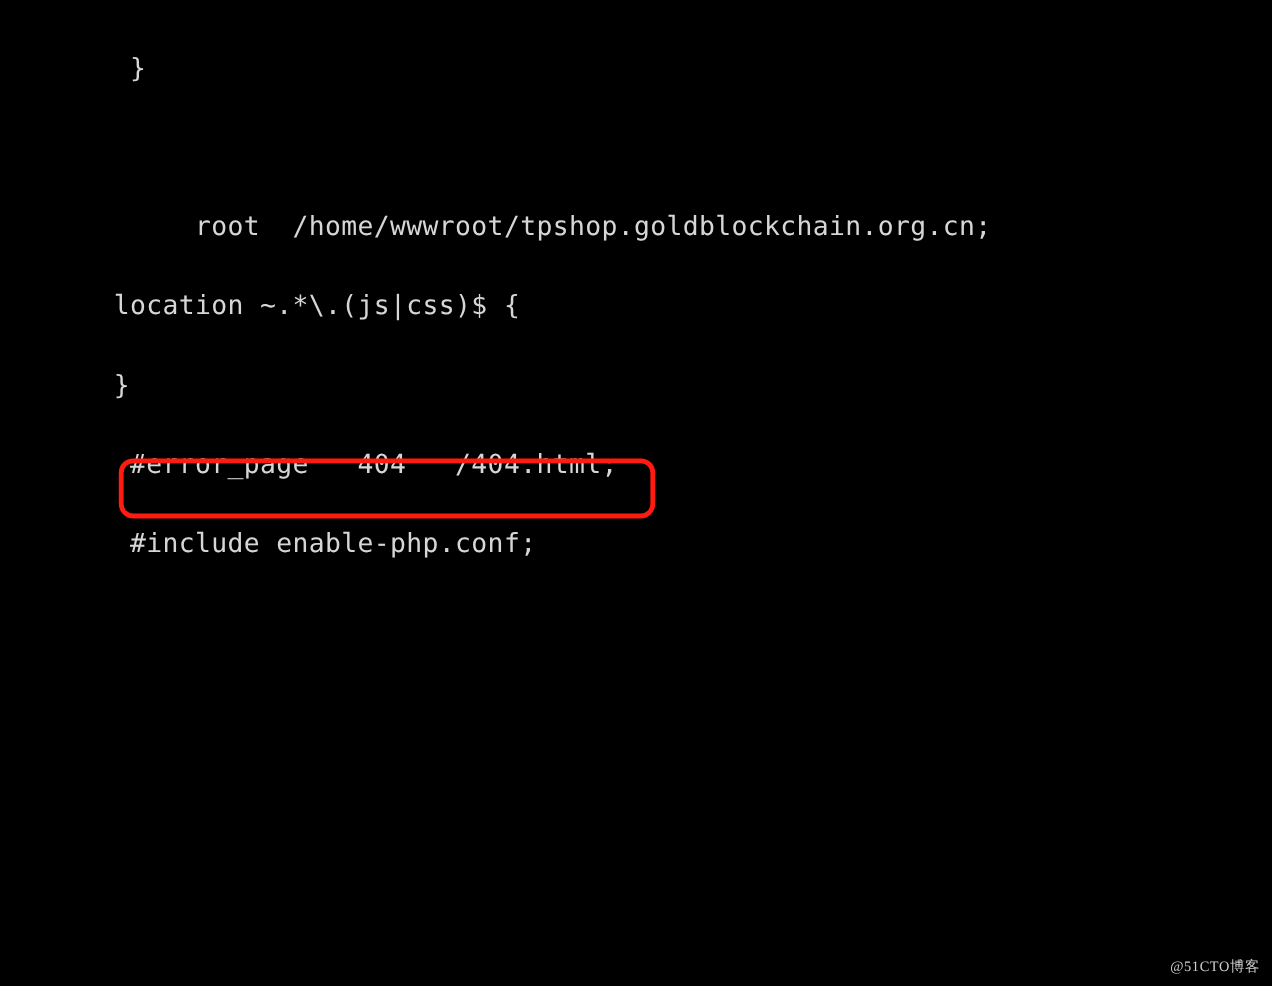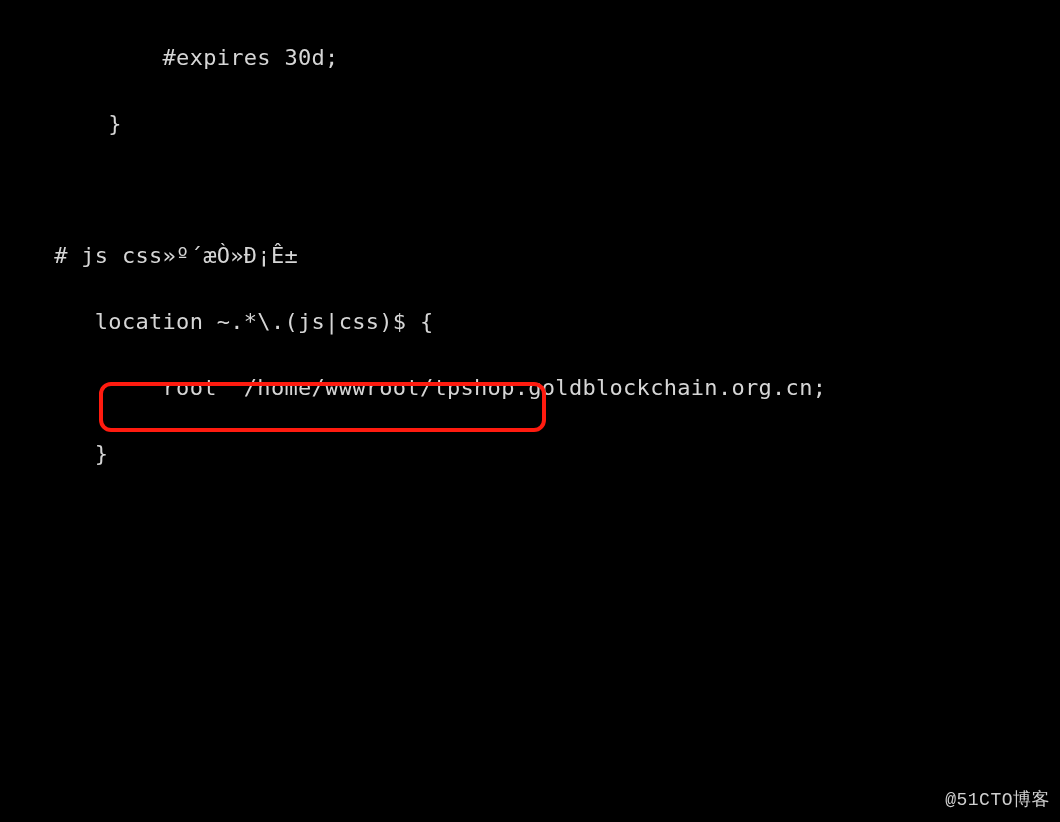--- a/index.html
+++ b/index.html
@@ -36,36 +36,36 @@
       top: 382px;
       width: 447px;
       height: 50px;
       pointer-events: none;
     }
     .watermark {
       position: absolute;
       right: 10px;
       bottom: 8px;
       color: #cfcfcf;
-      font-family: Liberation Mono, monospace;
-      font-size: 18px;
+      font-family: Liberation Serif, serif;
+      font-size: 12px;
       letter-spacing: 0.5px;
     }
   </style>
 </head>
 <body>
 
 <div class="code-block">
-<span class="line">            #expires 30d;</span>
 <span class="line">        }</span>
 <span class="line"></span>
-<span class="line">    # js css»º´æÒ»Ð¡Ê±</span>
+<span class="line">            root  /home/wwwroot/tpshop.goldblockchain.org.cn;</span>
 <span class="line">       location ~.*\.(js|css)$ {</span>
-<span class="line">            root  /home/wwwroot/tpshop.goldblockchain.org.cn;</span>
 <span class="line">       }</span>
+<span class="line">        #error_page   404   /404.html;</span>
+<span class="line">        #include enable-php.conf;</span>
 
 
 
 
 
 
 
 
 
 

